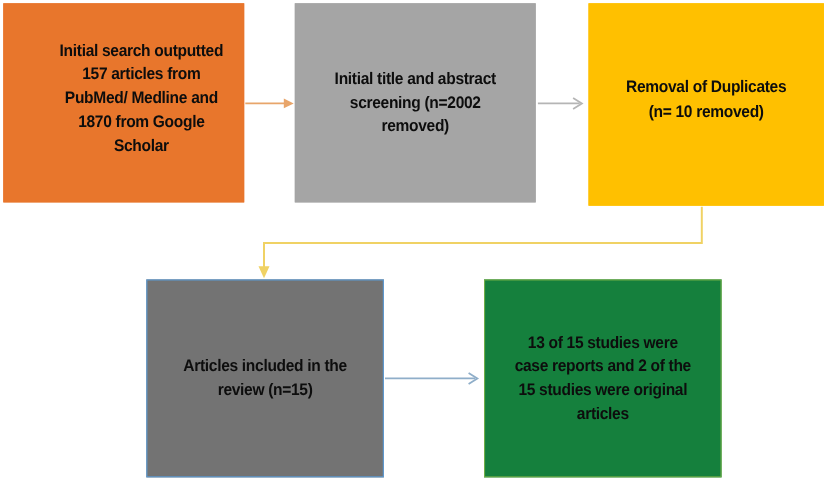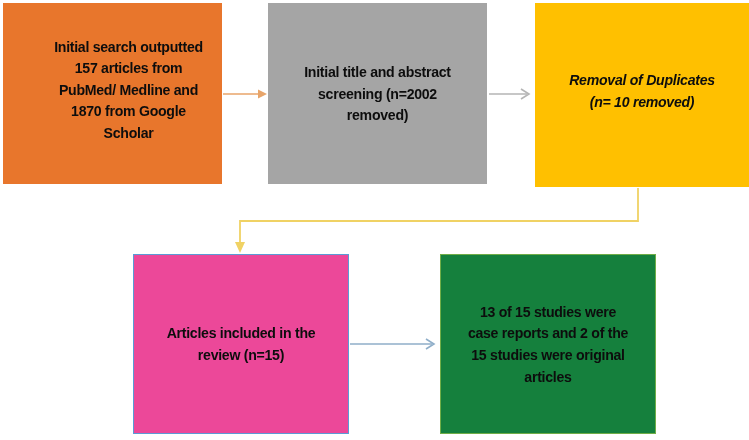--- a/index.html
+++ b/index.html
@@ -120,26 +120,26 @@
 PubMed/ Medline and
 1870 from Google Scholar</span>
   </div>
 
   <div class="node" id="node-title-abstract-screening" style="background: rgb(165, 165, 165); border-color: rgb(165, 165, 165); color: rgb(13, 13, 13);">
     <span class="node-text">Initial title and abstract
 screening (n=2002
 removed)</span>
   </div>
 
-  <div class="node" id="node-removal-duplicates" style="background: rgb(255, 192, 0); border-color: rgb(255, 192, 0); color: rgb(13, 13, 13); font-style: italic;">
+  <div class="node" id="node-removal-duplicates" style="background: rgb(255, 192, 0); border-color: rgb(255, 192, 0); color: rgb(13, 13, 13);">
     <span class="node-text">Removal of Duplicates
 (n= 10 removed)</span>
   </div>
 
-  <div class="node" id="node-articles-included" style="background: #ec4899; border-color: rgb(91, 155, 213); color: rgb(13, 13, 13);">
+  <div class="node" id="node-articles-included" style="background: #737373; border-color: rgb(91, 155, 213); color: rgb(13, 13, 13);">
     <span class="node-text">Articles included in the
 review (n=15)</span>
   </div>
 
   <div class="node" id="node-study-breakdown" style="background: #15803d; border-color: rgb(112, 173, 71); color: rgb(13, 13, 13);">
     <span class="node-text">13 of 15 studies were
 case reports and 2 of the
 15 studies were original
 articles</span>
   </div>

